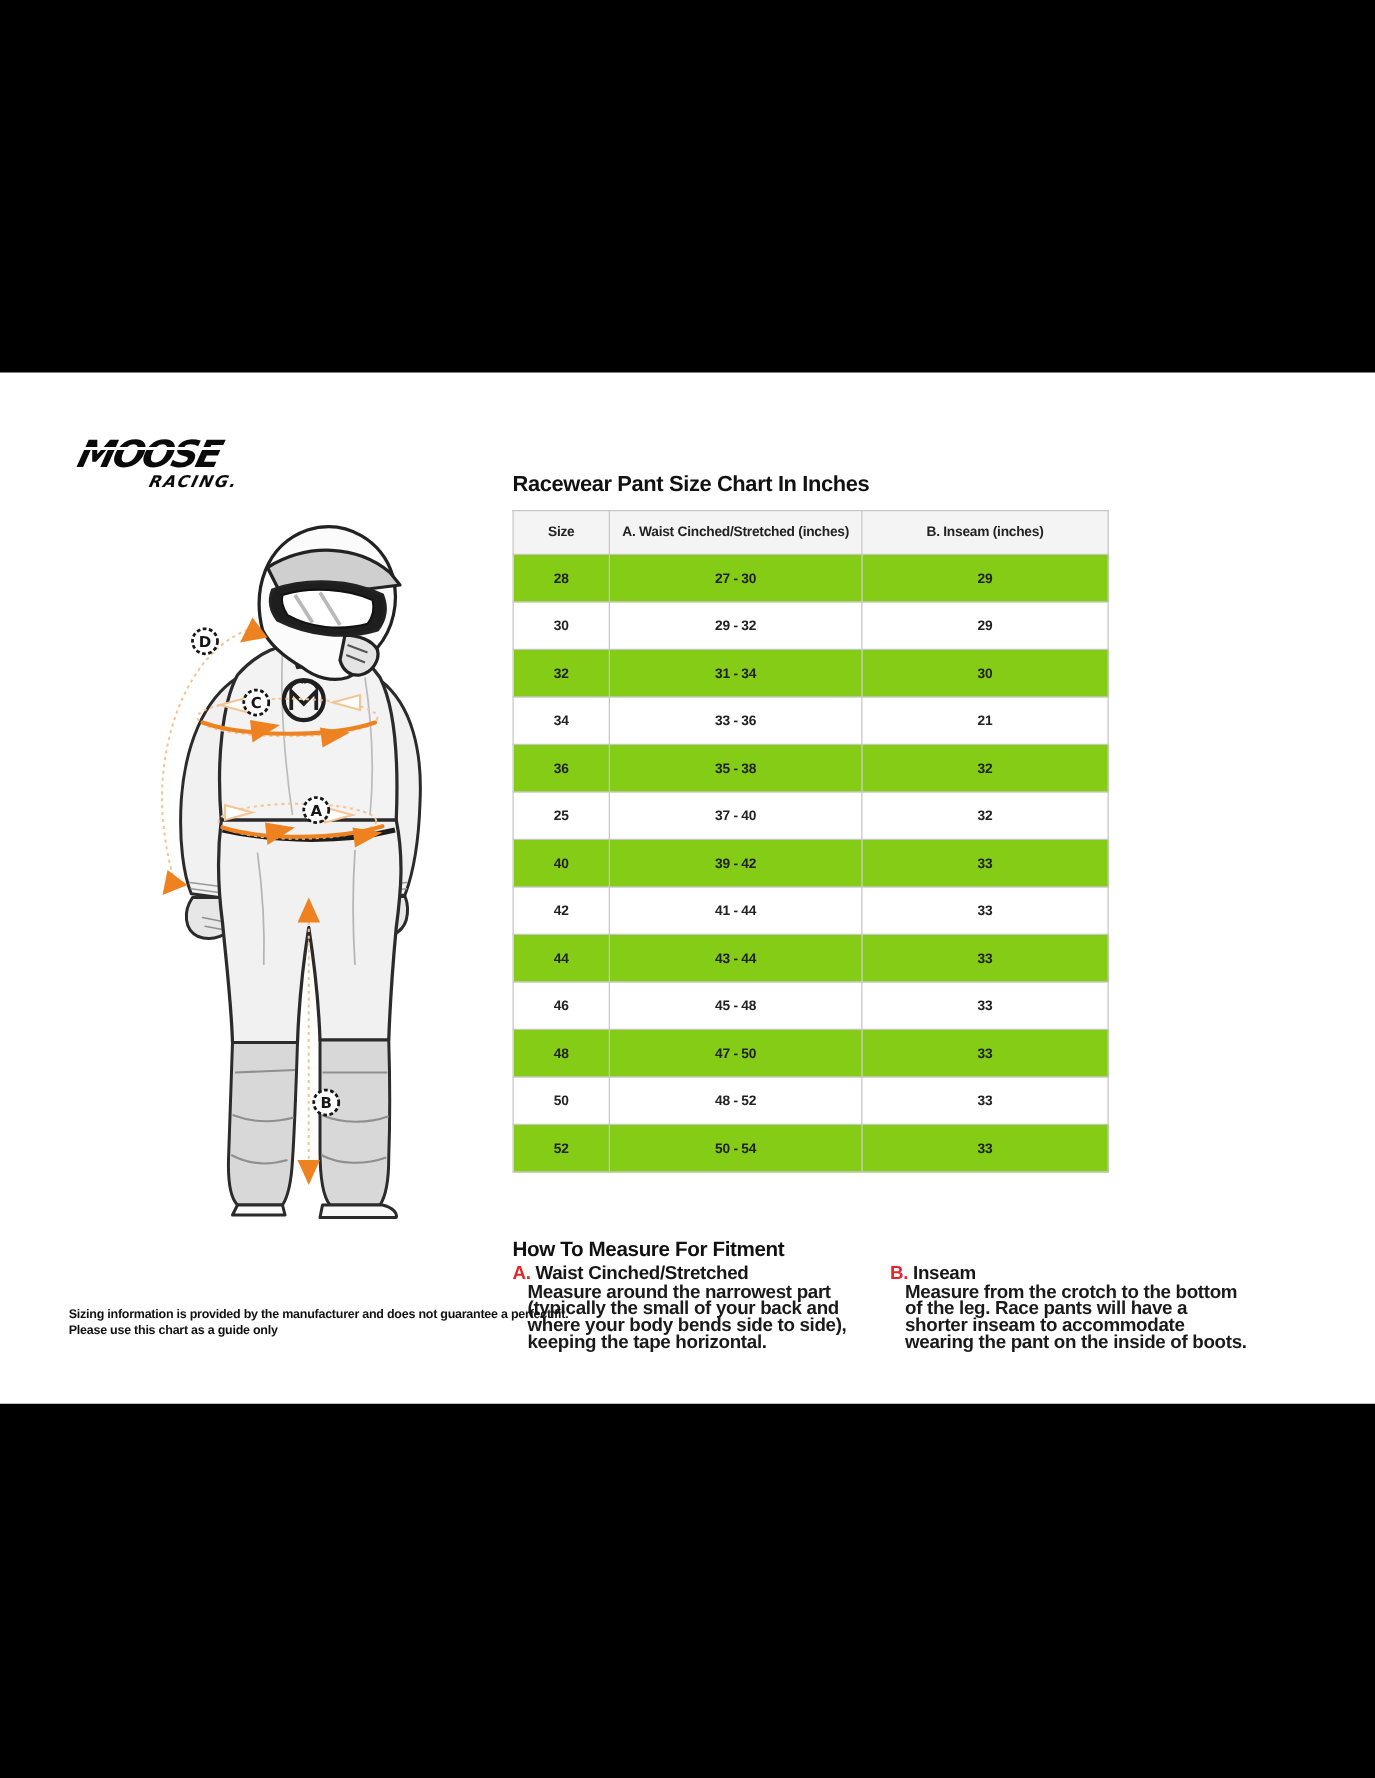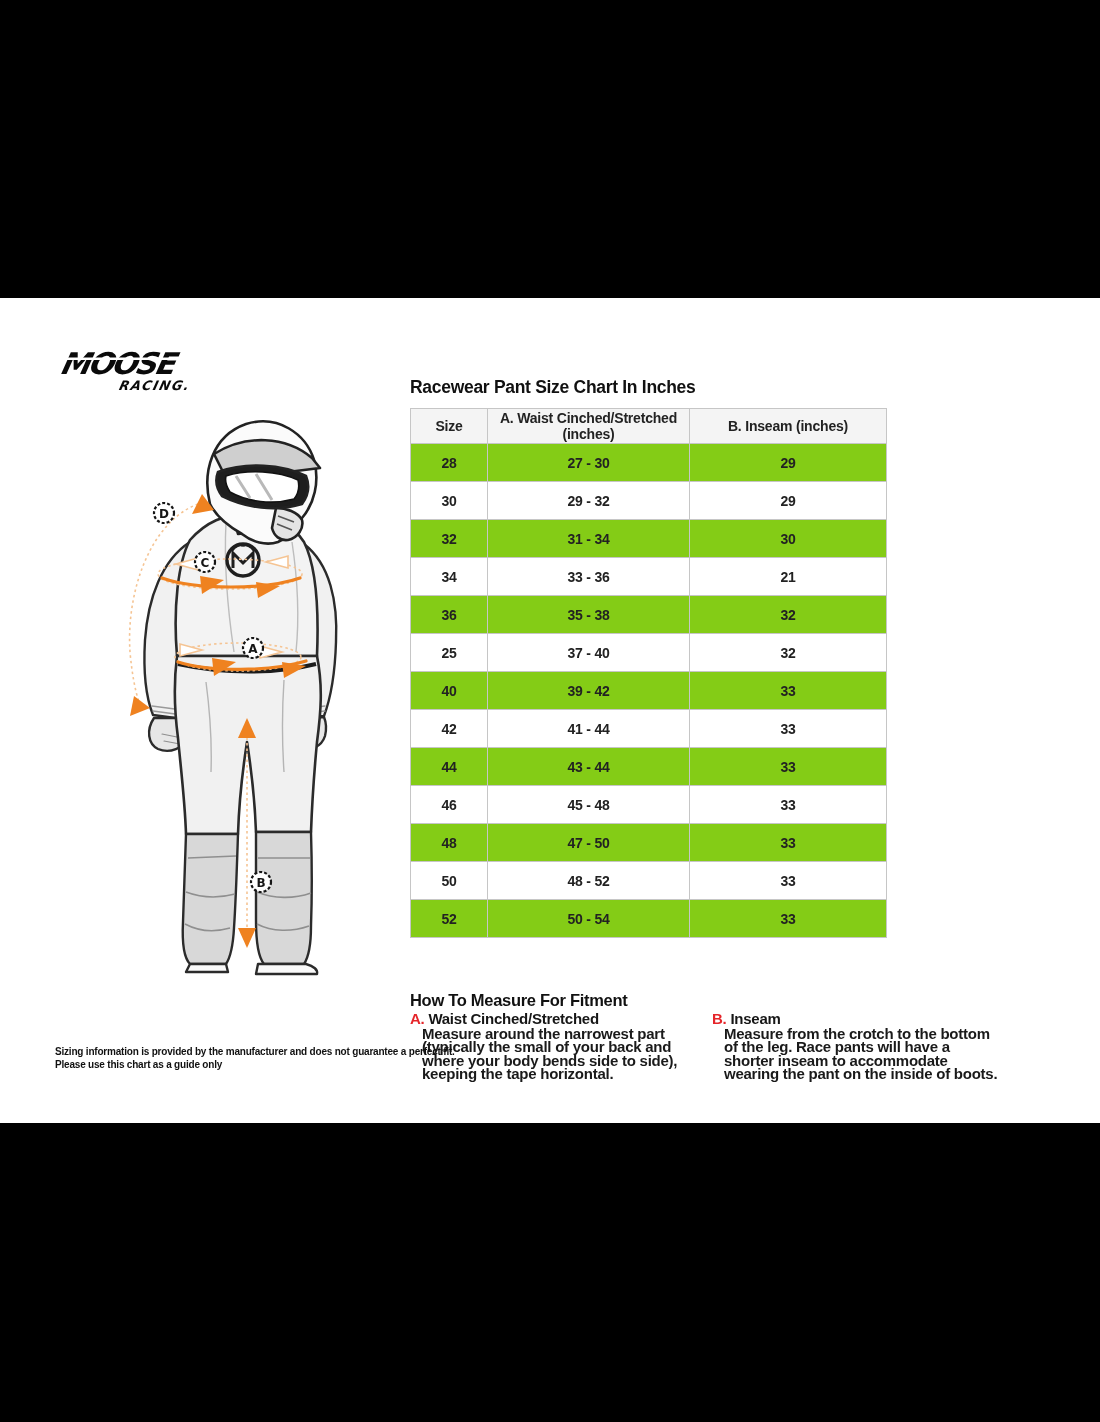--- a/index.html
+++ b/index.html
@@ -9,21 +9,21 @@
   #bar-top{top:0;height:298px;}
   #bar-bottom{top:1123px;height:299px;}
 
   #logo{position:absolute;left:52px;top:344px;}
   #page-title{position:absolute;left:410px;top:377px;font-size:17.5px;font-weight:bold;
               letter-spacing:-0.3px;color:#111;}
 
   #size-table{position:absolute;left:410px;top:408px;border-collapse:collapse;
               table-layout:fixed;width:476px;}
   #size-table th,#size-table td{border:1px solid #c6c6c6;text-align:center;
-              font-size:14px;font-weight:bold;letter-spacing:-0.2px;color:#222;padding:0;}
+              font-size:11px;font-weight:bold;letter-spacing:-0.2px;color:#222;padding:0;}
   #size-table th{height:34px;background:#f4f4f4;}
   #size-table td{height:37px;background:#ffffff;}
   #size-table tr.alt td{background:#84cc16;}
 
   #rider{position:absolute;left:106px;top:412px;}
 
   #howto-heading{position:absolute;left:410px;top:991px;font-size:16.5px;font-weight:bold;
                  letter-spacing:-0.3px;color:#111;}
   .measure-col{position:absolute;top:1012px;font-size:15px;line-height:13.5px;
                font-weight:bold;letter-spacing:-0.25px;color:#161616;}

